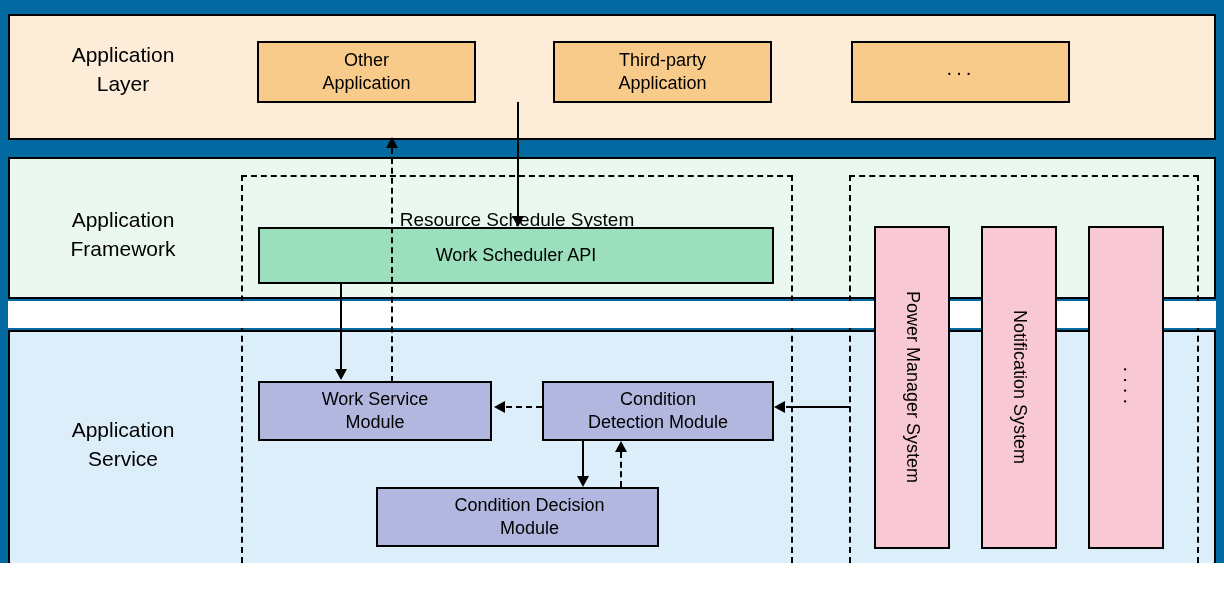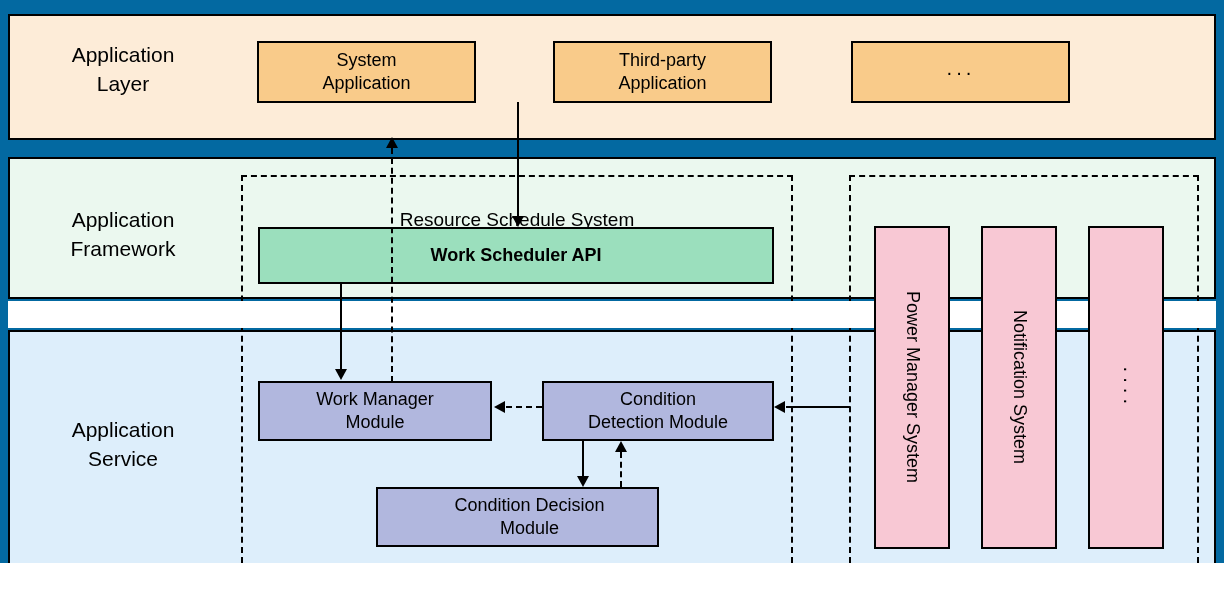--- a/index.html
+++ b/index.html
@@ -85,21 +85,21 @@
   .node-orange { background: #f9cb8a; }
   .node-green  { background: #9bdfbd; }
   .node-purple { background: #b1b7de; }
 
   
   .n-sysapp   { left: 257px; top: 41px;  width: 219px; height: 62px; }
   .n-thirdapp { left: 553px; top: 41px;  width: 219px; height: 62px; }
   .n-appdots  { left: 851px; top: 41px;  width: 219px; height: 62px; font-size: 20px; letter-spacing: 3px; }
 
   
-  .n-wsapi { left: 258px; top: 227px; width: 516px; height: 57px; font-weight: bold; }
+  .n-wsapi { left: 258px; top: 227px; width: 516px; height: 57px; }
 
   
   .n-wmm { left: 258px; top: 381px; width: 234px; height: 60px; }
   .n-cdm { left: 542px; top: 381px; width: 232px; height: 60px; }
   .n-cdec{ left: 376px; top: 487px; width: 283px; height: 60px; padding-left: 24px; }
 
   
   .node-vert {
     position: absolute;
     border: 2px solid #000000;
@@ -187,34 +187,34 @@
   <div class="layer layer-framework"></div>
   <div class="layer layer-service"></div>
 
   <div class="layer-title lt-app">Application
 Layer</div>
   <div class="layer-title lt-framework">Application
 Framework</div>
   <div class="layer-title lt-service">Application
 Service</div>
 
-  <div class="node node-orange n-sysapp">System
+  <div class="node node-orange n-sysapp">Other
 Application</div>
   <div class="node node-orange n-thirdapp">Third-party
 Application</div>
   <div class="node node-orange n-appdots">···</div>
 
   <div class="group group-rss"></div>
   <div class="group group-other"></div>
 
   <div class="group-title gt-rss">Resource Schedule System</div>
 
   <div class="node node-green n-wsapi">Work Scheduler API</div>
 
-  <div class="node node-purple n-wmm">Work Manager
+  <div class="node node-purple n-wmm">Work Service
 Module</div>
   <div class="node node-purple n-cdm">Condition
 Detection Module</div>
   <div class="node node-purple n-cdec">Condition Decision
 Module</div>
 
   <div class="gap-strip"></div>
 
   <div class="node-vert n-pms">
     <span>Power Manager System</span>

